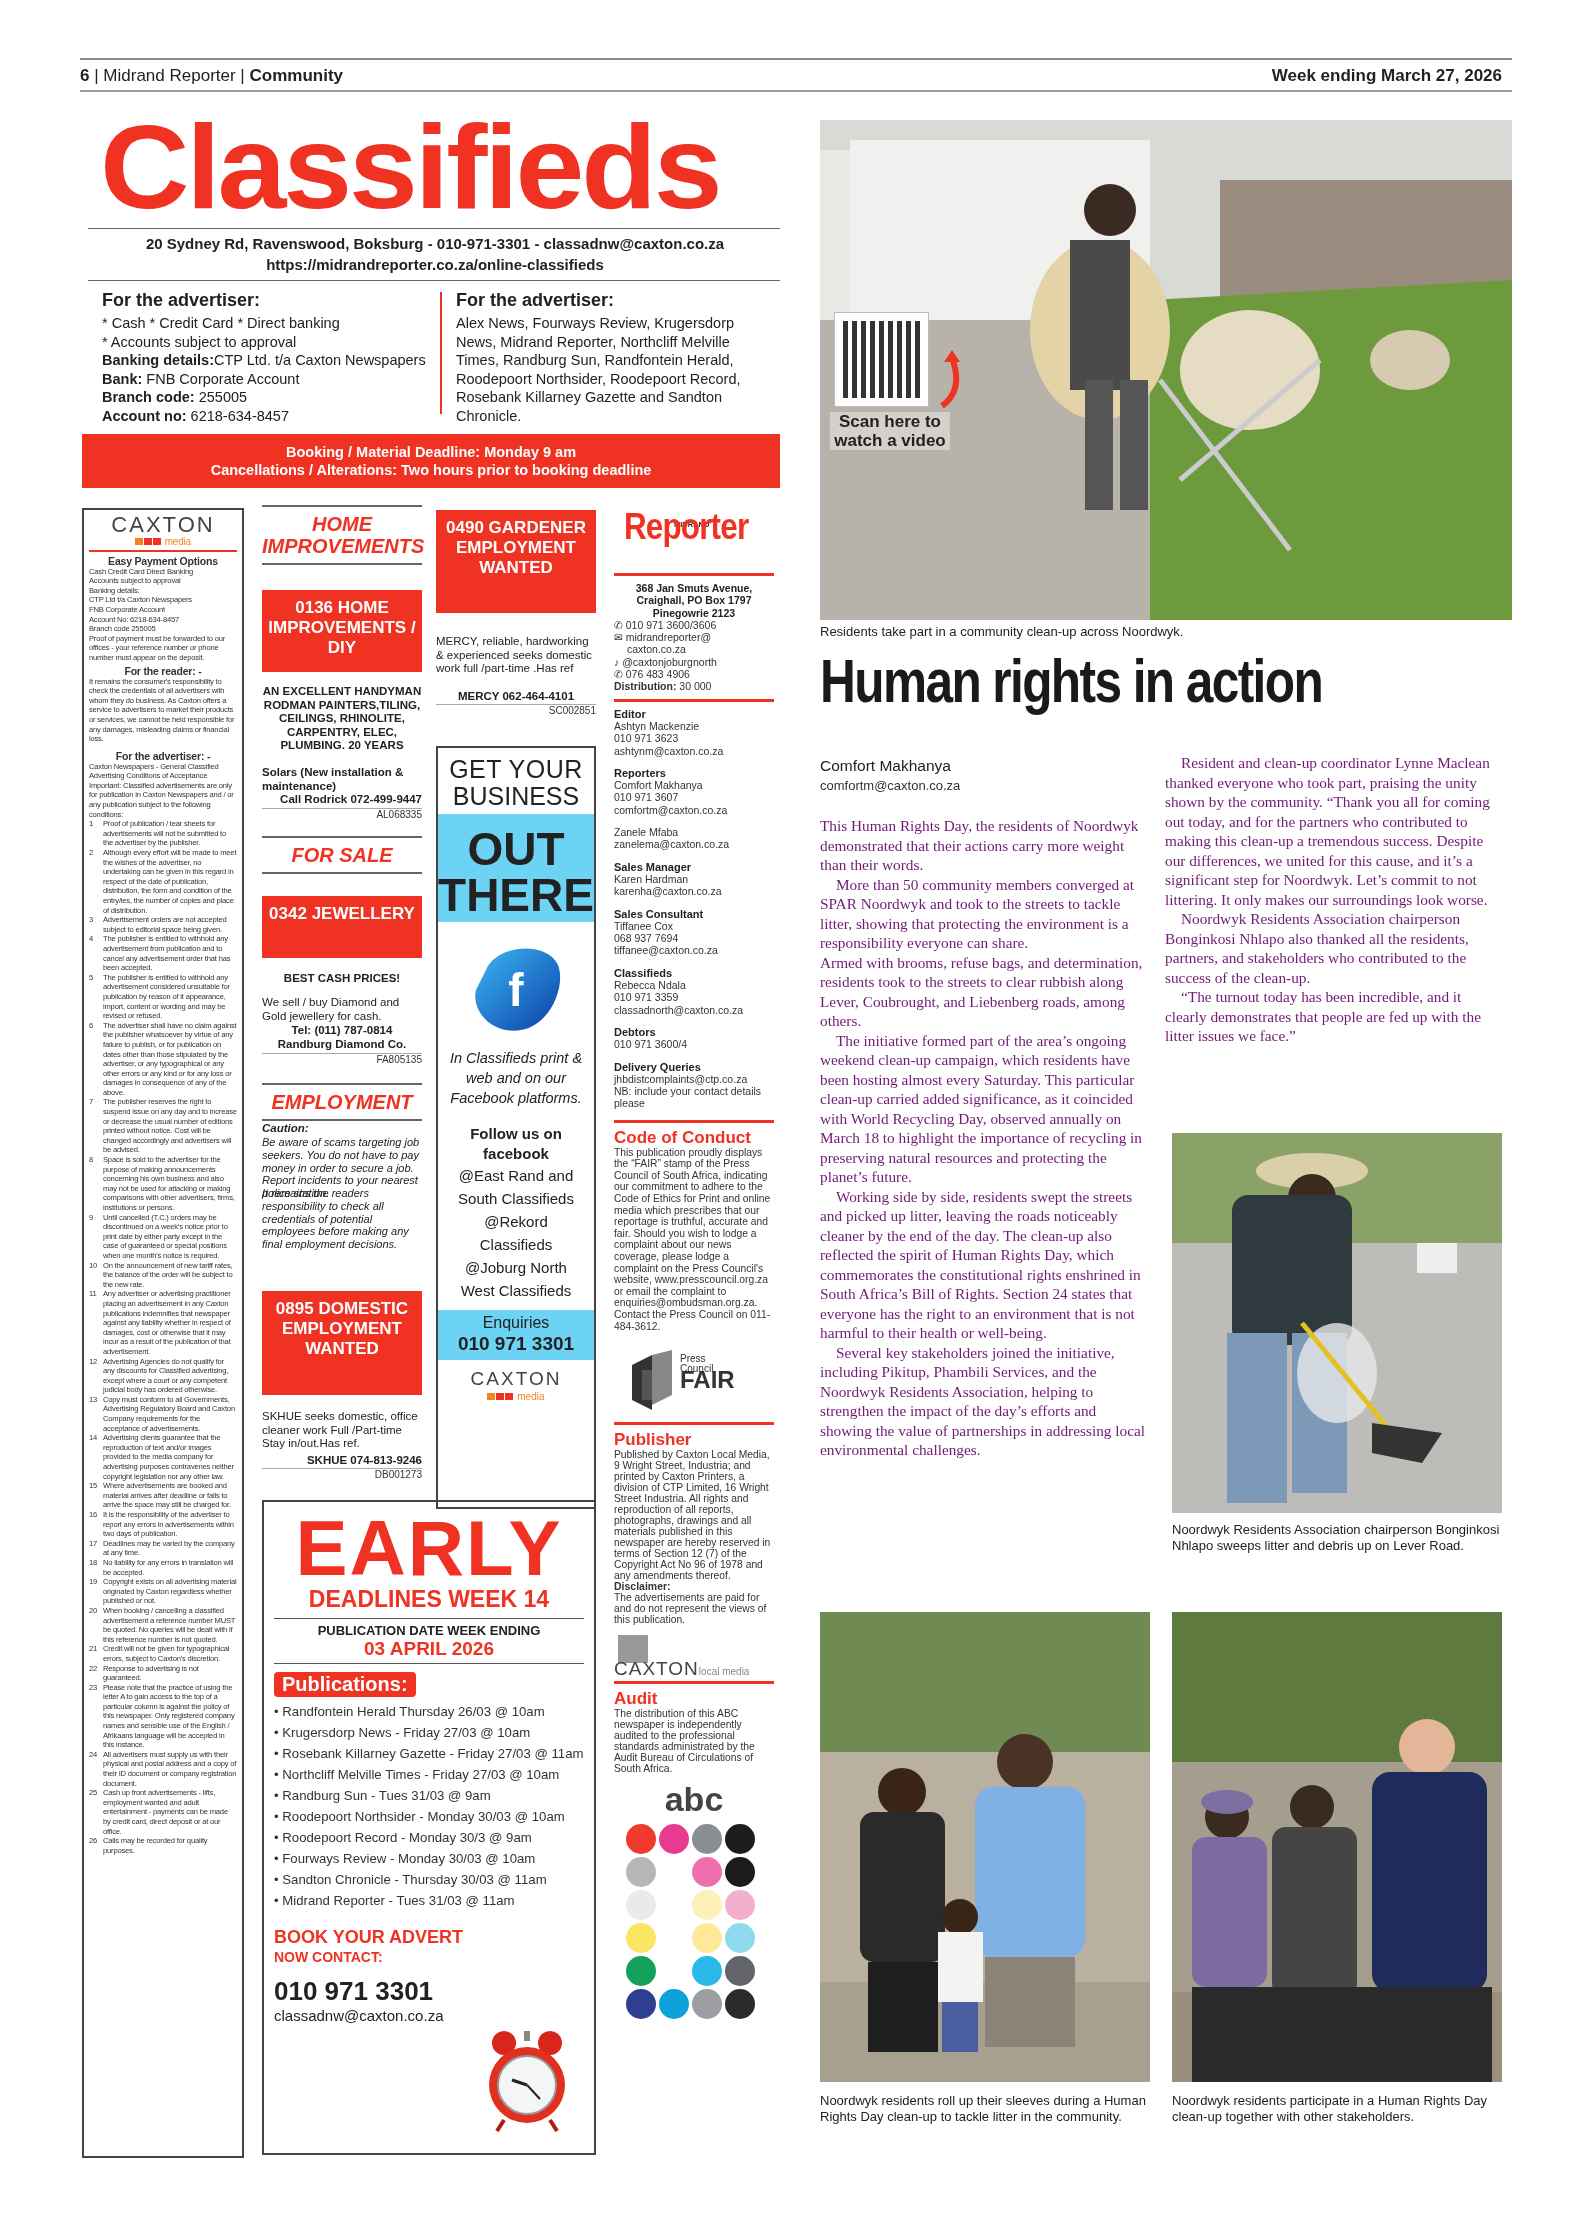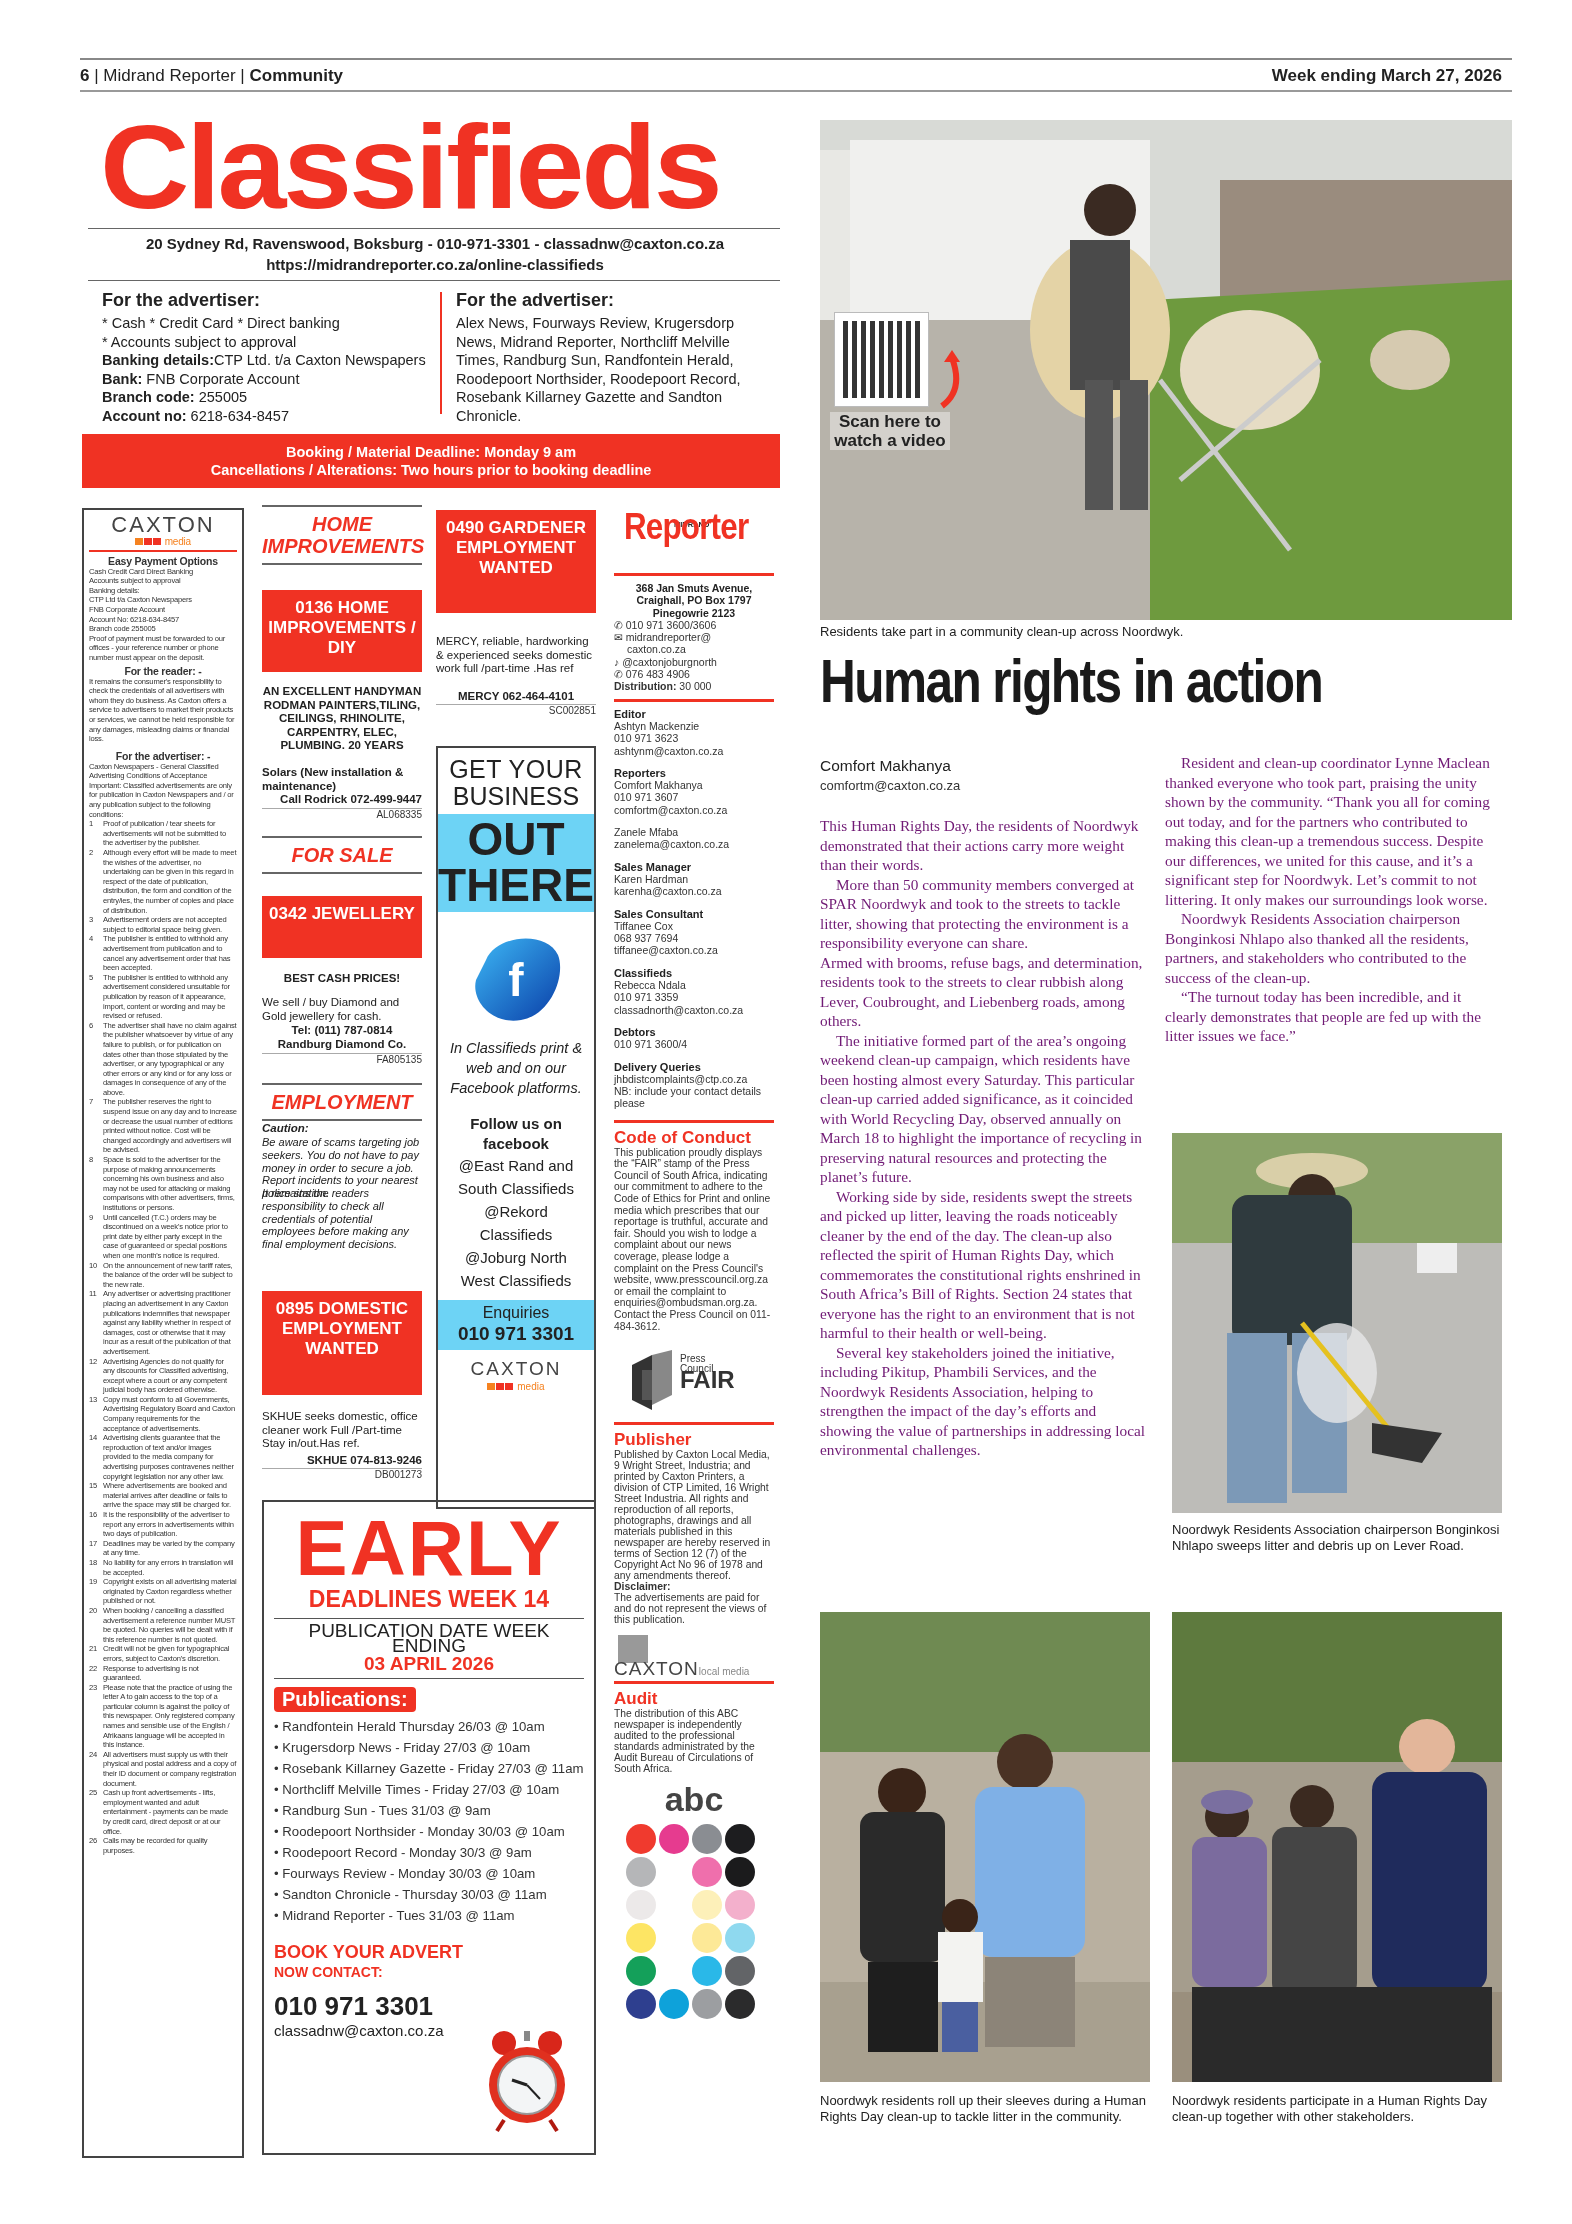--- a/index.html
+++ b/index.html
@@ -249,21 +249,21 @@
 <div class="ref" style="left:262px;top:1468px;width:160px">DB001273</div>
 
 <div class="cat-box2 redbg" style="top:510px;height:103px">0490 GARDENER EMPLOYMENT WANTED</div>
 <div class="ad-txt" style="left:436px;top:635px">MERCY, reliable, hardworking &amp; experienced seeks domestic work full /part-time .Has ref</div>
 <div class="ad-txt" style="left:436px;top:690px;text-align:center;font-weight:bold">MERCY 062-464-4101</div>
 <div class="ref" style="left:436px;top:704px;width:160px">SC002851</div>
 
 <div id="fb-ad" class="abs">
   <div style="font-size:25px;line-height:27px;color:#222;margin-top:8px;letter-spacing:0.5px">GET YOUR</div>
   <div style="font-size:25px;line-height:27px;color:#222">BUSINESS</div>
-  <div style="background:#6dd3f5;margin-top:4px;padding:2px 0 4px">
+  <div style="background:#6dd3f5;margin-top:4px;padding:12px 0 4px">
     <div style="font-size:46px;font-weight:900;line-height:46px;color:#222">OUT</div>
     <div style="font-size:46px;font-weight:900;line-height:46px;color:#222">THERE</div>
   </div>
   <div style="margin:18px auto 0;width:100px;height:96px;position:relative">
     <svg width="100" height="96" viewBox="0 0 100 96">
       <defs>
           <linearGradient id="fbg" x1="0" y1="0" x2="1" y2="1">
             <stop offset="0" stop-color="#3db8f5"></stop>
             <stop offset="1" stop-color="#0a3ea8"></stop>
           </linearGradient>
@@ -280,21 +280,21 @@
     <div style="font-size:19px;font-weight:900;line-height:22px">010 971 3301</div>
   </div>
   <div class="caxton-logo" style="font-size:19px;margin-top:8px">CAXTON</div>
   <div class="caxton-media"><span class="sq"></span><span class="sq r"></span><span class="sq r"></span> <span>media</span></div>
 </div>
 
 <div id="early" class="abs">
   <div style="text-align:center;font-size:78px;font-weight:900;color:#f03223;line-height:80px;letter-spacing:2px">EARLY</div>
   <div style="text-align:center;font-size:23px;font-weight:700;color:#f03223;line-height:26px;margin-top:-2px">DEADLINES WEEK 14</div>
   <div style="height:1px;background:#555;margin:6px 0 4px"></div>
-  <div style="text-align:center;font-size:19px;font-weight:normal;line-height:15px">PUBLICATION DATE WEEK ENDING</div>
+  <div style="text-align:center;font-size:13px;font-weight:bold;line-height:15px">PUBLICATION DATE WEEK ENDING</div>
   <div style="text-align:center;font-size:19px;font-weight:900;color:#f03223;line-height:21px">03 APRIL 2026</div>
   <div style="height:1px;background:#555;margin:4px 0 8px"></div>
   <div style="display:inline-block;background:#f03223;color:#fff;font-weight:900;font-size:20px;padding:1px 8px;border-radius:4px">Publications:</div>
   <ul id="early-pubs" style="list-style:none;margin-top:4px">
       <li style="font-size: 13.2px; line-height: 21px; color: rgb(51, 51, 51);"><span>• </span><span>Randfontein Herald Thursday 26/03 @ 10am</span></li>
       <li style="font-size: 13.2px; line-height: 21px; color: rgb(51, 51, 51);"><span>• </span><span>Krugersdorp News - Friday 27/03 @ 10am</span></li>
       <li style="font-size: 13.2px; line-height: 21px; color: rgb(51, 51, 51);"><span>• </span><span>Rosebank Killarney Gazette - Friday 27/03 @ 11am</span></li>
       <li style="font-size: 13.2px; line-height: 21px; color: rgb(51, 51, 51);"><span>• </span><span>Northcliff Melville Times - Friday 27/03 @ 10am</span></li>
       <li style="font-size: 13.2px; line-height: 21px; color: rgb(51, 51, 51);"><span>• </span><span>Randburg Sun - Tues 31/03 @ 9am</span></li>
       <li style="font-size: 13.2px; line-height: 21px; color: rgb(51, 51, 51);"><span>• </span><span>Roodepoort Northsider - Monday 30/03 @ 10am</span></li>

